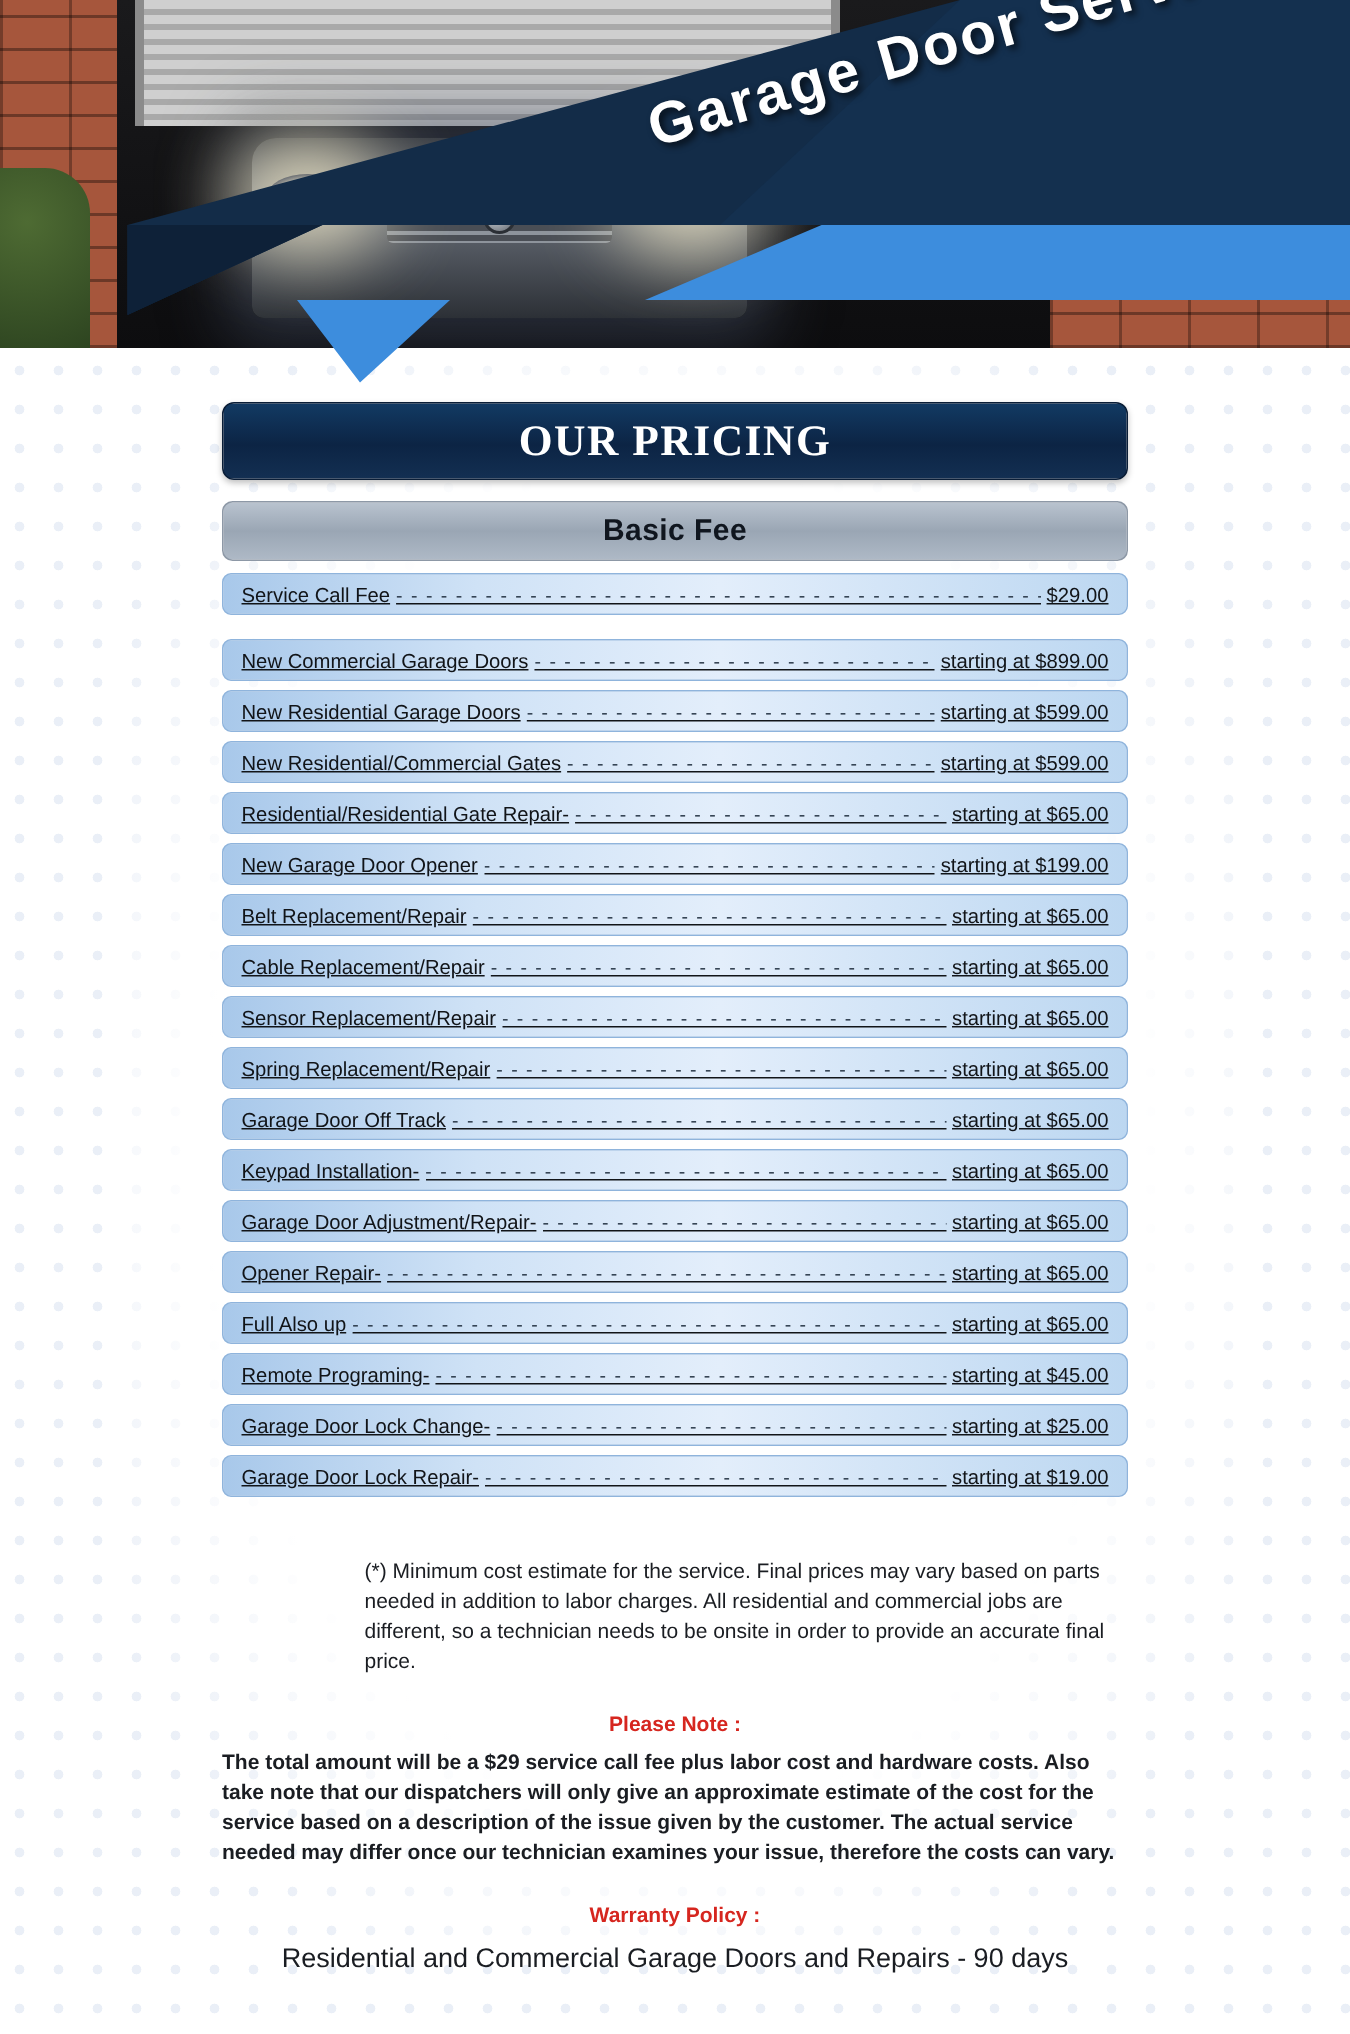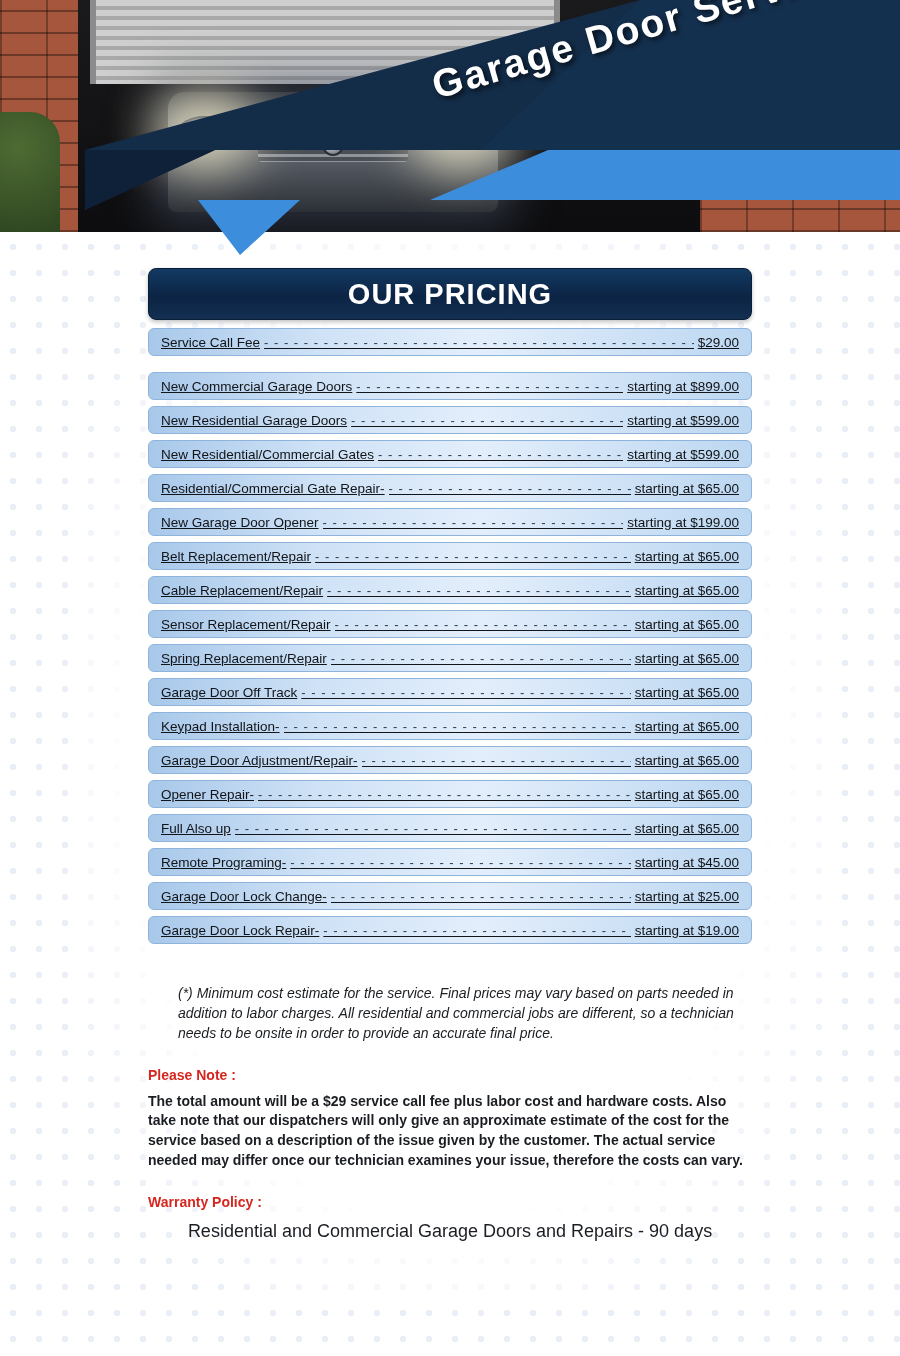--- a/index.html
+++ b/index.html
@@ -136,20 +136,21 @@
   }
   .pricing-banner {
     width: 604px;
     margin: 36px auto 0 auto;
     height: 52px;
     border-radius: 8px;
     background: linear-gradient(180deg, #123a63 0%, #0c2444 55%, #132f52 100%);
     border: 1px solid #0a1d36;
     display: flex; align-items: center; justify-content: center;
     box-shadow: 0 2px 4px rgba(0,0,0,.25);
+    font-family: Liberation Serif, serif;
   }
   .pricing-banner span {
     color: #ffffff;
     font-size: 29px;
     font-weight: bold;
     letter-spacing: 1px;
   }
 
   .section-head {
     width: 604px;
@@ -197,23 +198,23 @@
 
   
   .notes {
     width: 604px;
     margin: 40px auto 0 auto;
     color: #1a1d22;
     font-size: 14px;
     line-height: 1.42;
   }
   .notes p { margin: 0 0 0 0; }
-  .notes .disclaimer { margin-left: 30px; font-style: italic; }
+  .notes .disclaimer { margin-left: 95px; }
   .note-title {
-    text-align: left;
+    text-align: center;
     color: #d6261f;
     font-weight: bold;
     font-size: 14px;
     margin: 22px 0 6px 0;
   }
   .note-body { text-align: left; font-weight: bold; }
   .warranty-line { text-align: center; font-size: 18px; }
 </style>
 </head>
 <body>
@@ -247,20 +248,23 @@
 </svg>
 
 <div class="hero-title">Garage Door Service</div>
 
 <div class="sheet">
 
   <div class="pricing-banner">
     <span>OUR PRICING</span>
   </div>
 
+  <div class="section-head">
+    <span>Basic Fee</span>
+  </div>
 
   <div id="basic-rows">
       <div class="row basic">
         <span class="label">Service Call Fee</span>
         <span class="dots">- - - - - - - - - - - - - - - - - - - - - - - - - - - - - - - - - - - - - - - - - - - - - - - - - - - - - - - - - -</span>
         <span class="price">$29.00</span>
       </div>
     </div>
 
   <div class="rows-gap"></div>
@@ -276,21 +280,21 @@
         <span class="label">New Residential Garage Doors</span>
         <span class="dots">- - - - - - - - - - - - - - - - - - - - - - - - - - - - - - - - - - - - - - - - - - - - - - - - - - - - - - - - - -</span>
         <span class="price">starting at $599.00</span>
       </div>
       <div class="row">
         <span class="label">New Residential/Commercial Gates</span>
         <span class="dots">- - - - - - - - - - - - - - - - - - - - - - - - - - - - - - - - - - - - - - - - - - - - - - - - - - - - - - - - - -</span>
         <span class="price">starting at $599.00</span>
       </div>
       <div class="row">
-        <span class="label">Residential/Commercial Gate Repair-</span>
+        <span class="label">Residential/Residential Gate Repair-</span>
         <span class="dots">- - - - - - - - - - - - - - - - - - - - - - - - - - - - - - - - - - - - - - - - - - - - - - - - - - - - - - - - - -</span>
         <span class="price">starting at $65.00</span>
       </div>
       <div class="row">
         <span class="label">New Garage Door Opener</span>
         <span class="dots">- - - - - - - - - - - - - - - - - - - - - - - - - - - - - - - - - - - - - - - - - - - - - - - - - - - - - - - - - -</span>
         <span class="price">starting at $199.00</span>
       </div>
       <div class="row">
         <span class="label">Belt Replacement/Repair</span>

